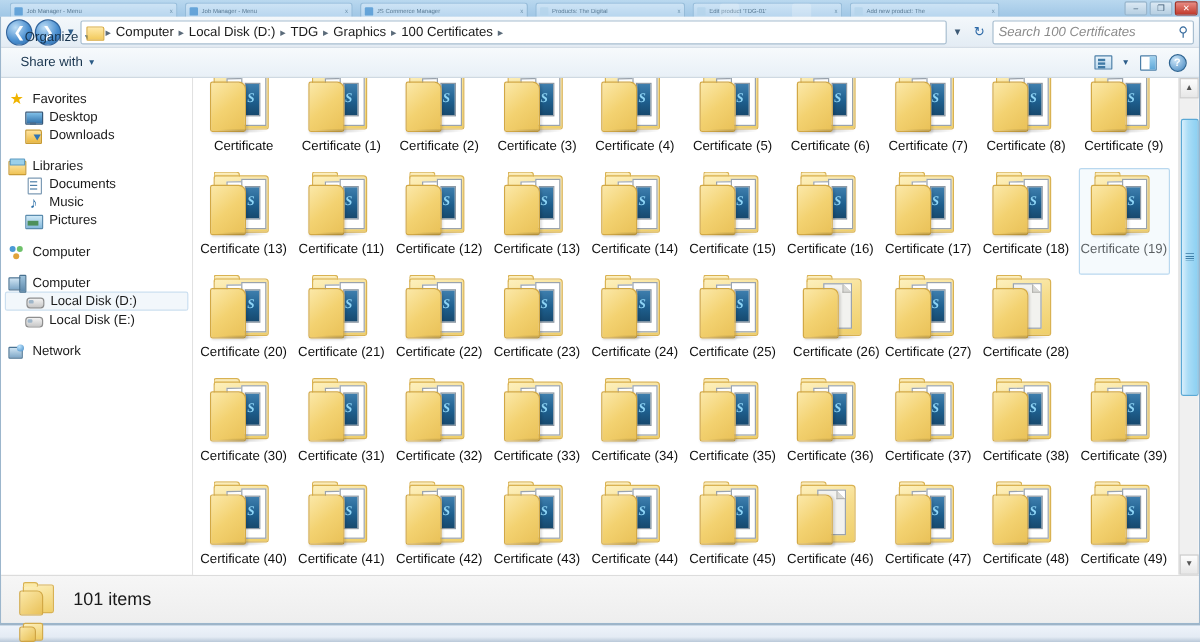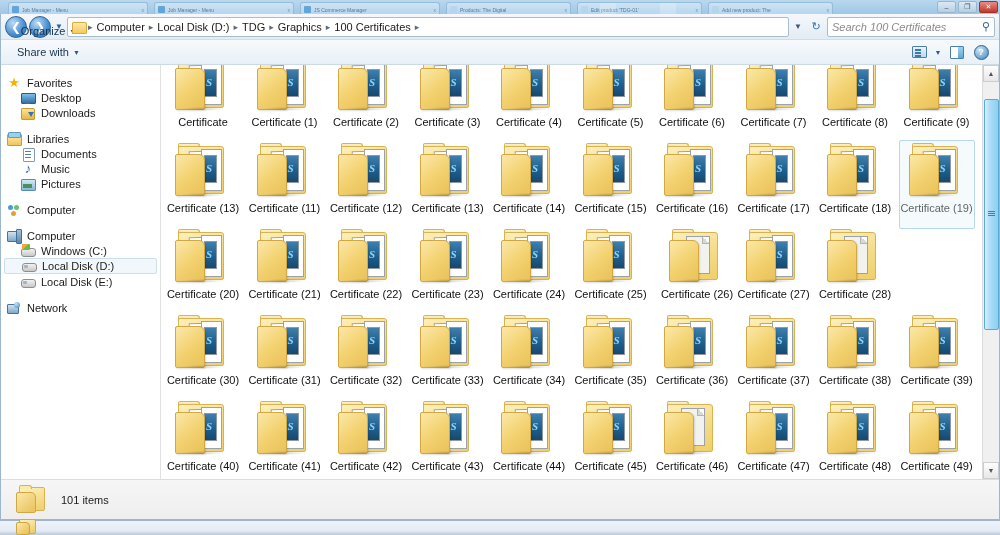--- a/index.html
+++ b/index.html
@@ -189,21 +189,21 @@
   .statusbar { height: 40px; flex: 0 0 40px; display: flex; align-items: center;
      gap: 12px; padding: 0 14px; border-top: 1px solid #dcdcdc;
      background: linear-gradient(180deg,#f6f6f6,#eeeeee); }
   .sb-folder { width: 34px; height: 30px; position: relative; flex: 0 0 auto; }
   .sb-folder .b { position: absolute; left: 4px; top: 2px; width: 26px; height: 24px;
      background: linear-gradient(160deg,#fdf0bd,#f0cf6a); border: 1px solid #d9b252; border-radius: 2px; }
   .sb-folder .t { position: absolute; left: 4px; top: 0; width: 13px; height: 4px;
      background: #fbeaa8; border: 1px solid #d9b252; border-bottom: none; border-radius: 2px 3px 0 0; }
   .sb-folder .f { position: absolute; left: 1px; top: 7px; width: 20px; height: 21px;
      background: linear-gradient(140deg,#fbe8a8,#e9c158); border: 1px solid #d2a845; border-radius: 2px 5px 2px 2px; }
-  .status-text { font-size: 11px; color: #1a1a1a; }
+  .status-text { font-size: 15px; color: #1a1a1a; }
 
   
   .taskbar { position: absolute; left: 0; bottom: 0; width: 1000px; height: 15px;
      background: linear-gradient(180deg,#eef3fa 0%,#e4ebf4 70%,#b9c8d8 100%);
      border-top: 1px solid #9fb4c7; }
   .tb-folder { position: absolute; left: 16px; top: -4px; width: 22px; height: 20px; }
   .tb-folder .b { position: absolute; left: 3px; top: 2px; width: 17px; height: 15px;
      background: linear-gradient(160deg,#fdf0bd,#eecb62); border: 1px solid #d3ab4c; border-radius: 2px; }
   .tb-folder .f { position: absolute; left: 0px; top: 5px; width: 14px; height: 13px;
      background: linear-gradient(140deg,#fbe8a8,#e7bf53); border: 1px solid #cfa443; border-radius: 2px 4px 2px 2px; }
@@ -348,24 +348,20 @@
           <div class="nav-gap"></div>
           <div class="nav-row">
             <span class="ni home"></span>
             <span>Computer</span>
           </div>
           <div class="nav-gap"></div>
           <div class="nav-row">
             <span class="ni comp"></span>
             <span>Computer</span>
           </div>
-          <div class="nav-row sub">
-            <span class="ni drvwin"></span>
-            <span>Windows (C:)</span>
-          </div>
           <div class="nav-row sub selected">
             <span class="ni drv"></span>
             <span>Local Disk (D:)</span>
           </div>
           <div class="nav-row sub">
             <span class="ni drv"></span>
             <span>Local Disk (E:)</span>
           </div>
           <div class="nav-gap"></div>
           <div class="nav-row">

